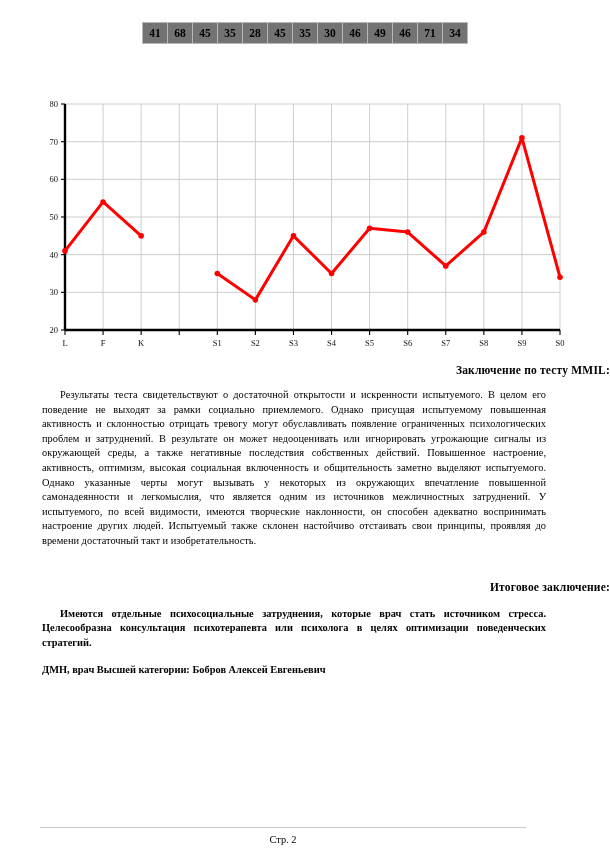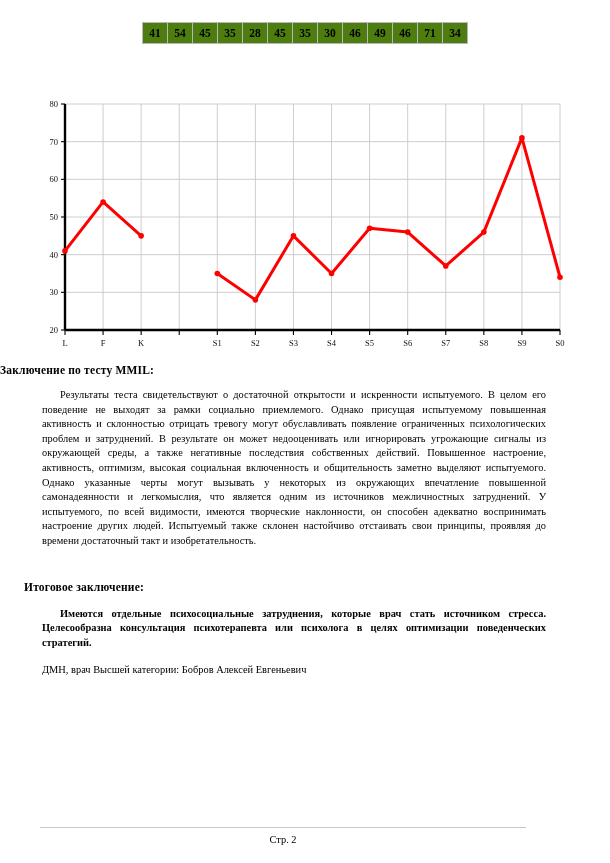--- a/index.html
+++ b/index.html
@@ -18,21 +18,21 @@
   .values-table-wrap {
     position: absolute;
     left: 0; top: 0;
     width: 610px;
     padding-top: 22px;
     display: flex;
     justify-content: center;
   }
   table.values-table {
     border-collapse: collapse;
-    background: #4d7c0f;
+    background: #737373;
   }
   table.values-table td {
     border: 1px solid #b8b8b8;
     width: 25px;
     height: 21px;
     text-align: center;
     vertical-align: middle;
     font-family: "Liberation Serif", serif;
     font-weight: bold;
     font-size: 11.5px;
@@ -63,21 +63,21 @@
   
   .doc-body {
     position: absolute;
     left: 0; top: 358px;
     width: 610px;
   }
   h2.section-heading {
     font-family: "Liberation Serif", serif;
     font-size: 11.5px;
     font-weight: bold;
-    text-align: left;
+    text-align: right;
     margin: 0;
     padding: 6px 0 0 0;
     letter-spacing: 0.2px;
   }
   h2.section-heading.second {
     padding-top: 32px;
     margin-left: 24px;
   }
   p.para {
     font-family: "Liberation Serif", serif;
@@ -90,21 +90,21 @@
     hyphens: none;
   }
   p.para.bold {
     font-weight: bold;
     padding-top: 14px;
     font-size: 10.4px;
   }
   p.signature {
     font-family: "Liberation Serif", serif;
     font-size: 10.4px;
-    font-weight: normal;
+    font-weight: bold;
     text-align: left;
     text-indent: 0;
     margin: 0;
     padding: 14px 40px 0 42px;
   }
 
   
   .footer {
     position: absolute;
     left: 0;
@@ -125,21 +125,21 @@
   }
 </style>
 </head>
 <body>
 
 <div class="values-table-wrap">
   <table class="values-table">
     <tbody>
       <tr>
         <td>41</td>
-        <td>54</td>
+        <td>68</td>
         <td>45</td>
         <td>35</td>
         <td>28</td>
         <td>45</td>
         <td>35</td>
         <td>30</td>
         <td>46</td>
         <td>49</td>
         <td>46</td>
         <td>71</td>

